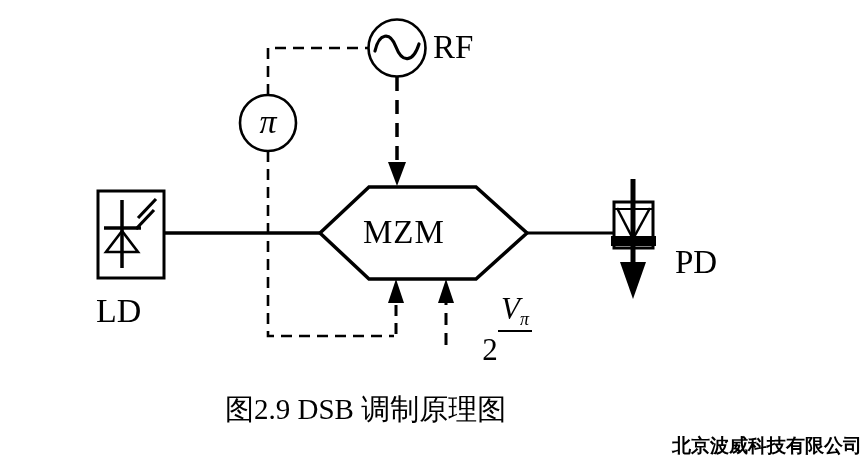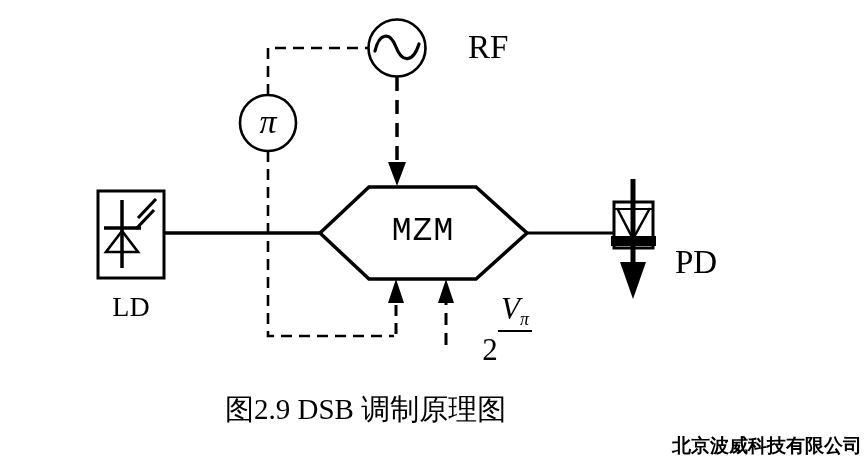--- a/index.html
+++ b/index.html
@@ -20,26 +20,26 @@
     position: absolute;
     left: 0;
     top: 0;
   }
   .lbl {
     position: absolute;
     line-height: 1.1;
     white-space: nowrap;
     color: #000;
   }
-  .lbl-rf      { left: 468px; top: 29px;  font-size: 33px; }
+  .lbl-rf      { left: 433px; top: 29px;  font-size: 33px; }
   .lbl-pi      { left: 244px; top: 103px; width: 48px; text-align: center;
                  font-size: 34px; font-style: italic; }
-  .lbl-ld      { left: 96px;  top: 292px; width: 70px; text-align: center; font-size: 28px; }
-  .lbl-mzm     { left: 363px; top: 214px; width: 120px; text-align: center;
-                 font-size: 33px; letter-spacing: 1px; font-family: Liberation Mono, monospace; }
+  .lbl-ld      { left: 96px;  top: 292px; width: 70px; text-align: left; font-size: 34px; }
+  .lbl-mzm     { left: 363px; top: 214px; width: 120px; 
+                 font-size: 33px; letter-spacing: 1px; }
   .lbl-pd      { left: 675px; top: 244px; font-size: 33px; }
   .lbl-caption { left: 225px; top: 394px; width: 385px; text-align: left; font-size: 29px; }
   .lbl-watermark {
     position: absolute;
     right: 3px;
     top: 433px;
     font-size: 19px;
     font-weight: bold;
     font-family: Liberation Serif, serif;
     letter-spacing: 0px;

